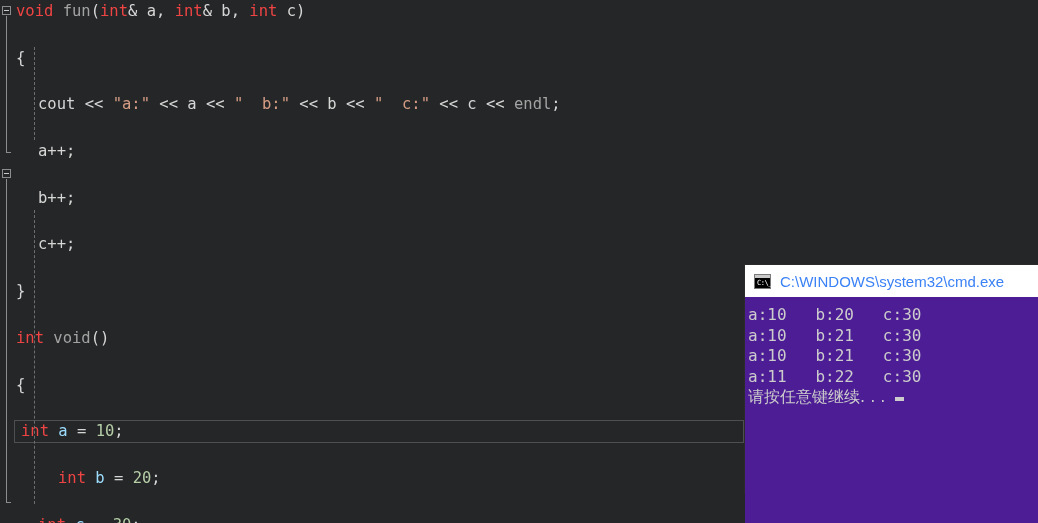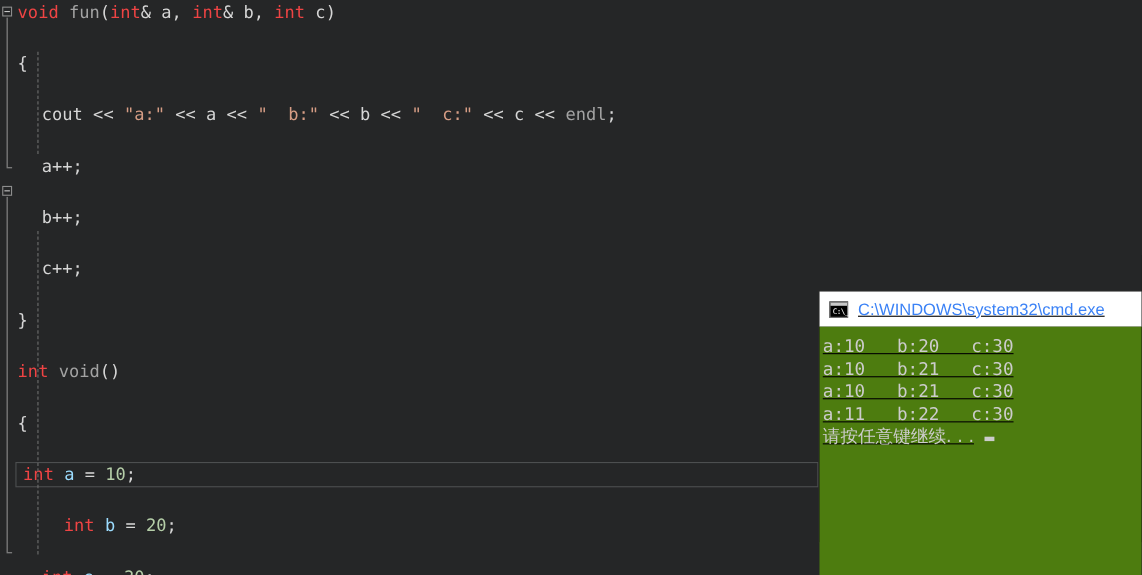--- a/index.html
+++ b/index.html
@@ -107,21 +107,20 @@
 
   
   #console-window {
     position: absolute;
     left: 745px;
     top: 265px;
     width: 293px;
     height: 228px;
     background: #000000;
     box-shadow: 0 0 0 1px #2b2b2b;
-    text-decoration: underline;
   }
   #console-titlebar {
     position: relative;
     height: 32px;
     background: #ffffff;
     display: flex;
     align-items: center;
     padding-left: 9px;
     box-sizing: border-box;
   }
@@ -155,21 +154,21 @@
     font-family: "Liberation Sans", sans-serif;
     font-size: 15px;
     color: #3b82f6;
     white-space: nowrap;
   }
   #console-body {
     position: relative;
     padding: 8px 0 0 3px;
     height: 226px;
     box-sizing: border-box;
-    background: #4d7c0f;
+    background: #4c1d95;
   }
   .console-line {
     font-family: "DejaVu Sans Mono", monospace;
     font-size: 16px;
     line-height: 20.5px;
     color: #cccccc;
     white-space: pre;
   }
   .console-line.cjk {
     font-family: "DejaVu Sans", sans-serif;

